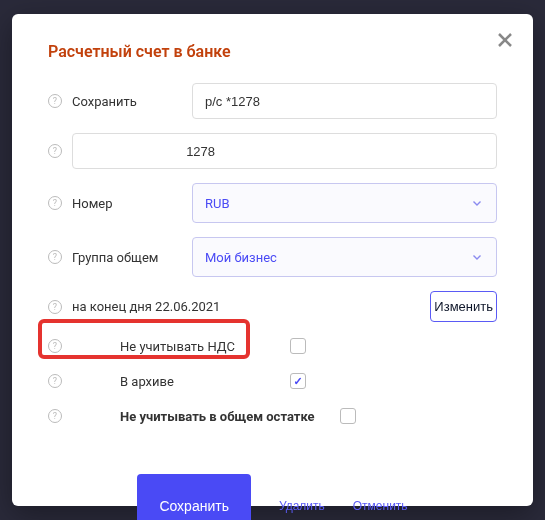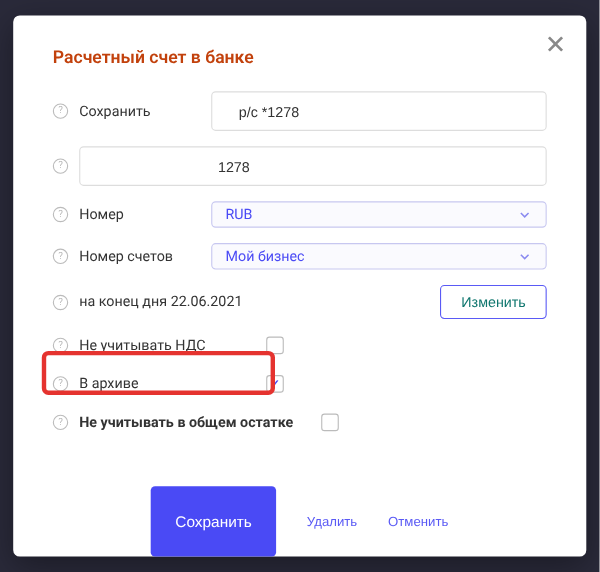--- a/index.html
+++ b/index.html
@@ -60,28 +60,28 @@
       width: 120px;
       font-size: 13px;
       color: #333;
       flex-shrink: 0;
     }
     .field-input {
       flex: 1;
       height: 36px;
       border: 1px solid #ddd;
       border-radius: 4px;
-      padding: 0 24px;
+      padding: 0 12px;
       font-size: 13px;
       color: #333;
       background: #fff;
     }
     .field-select {
       flex: 1;
-      height: 24px;
+      height: 40px;
       border: 1px solid #c7c7f0;
       border-radius: 4px;
       padding: 0 12px;
       font-size: 13px;
       color: #4a4af5;
       background: #fafafe;
       display: flex;
       align-items: center;
       justify-content: space-between;
       cursor: pointer;
@@ -96,37 +96,38 @@
       align-items: center;
       margin-bottom: 10px;
       font-size: 13px;
       color: #333;
     }
     .balance-text { flex: 1; line-height: 1.5; }
     .balance-text .line2 { display: block; }
     .change-btn {
       border: 1px solid #5a5af5;
       background: #fff;
-      color: #0f766e;
-      border-radius: 4px;
-      padding: 7px 18px;
+      color: #0f172a;
+      border-radius: 4px;
+      padding: 7px 3px;
       font-size: 13px;
       cursor: pointer;
     }
     .checkbox-row {
       display: flex;
       align-items: center;
       margin-bottom: 7px;
       font-size: 13px;
       color: #333;
       height: 28px;
     }
     .checkbox-label {
       width: 170px;
       flex-shrink: 0;
+      margin-left: 48px;
     }
     .checkbox {
       width: 16px;
       height: 16px;
       border: 1px solid #bbb;
       border-radius: 3px;
       display: inline-flex;
       align-items: center;
       justify-content: center;
       cursor: pointer;
@@ -202,21 +203,21 @@
     <div class="field-select">
       <span>RUB</span>
       <svg class="chevron" viewBox="0 0 20 20" fill="none" stroke="currentColor" stroke-width="2">
           <polyline points="5 8 10 13 15 8"></polyline>
         </svg>
     </div>
   </div>
 
   <div class="form-row">
     <span class="help-icon">?</span>
-    <span class="field-label">Номер счетов</span>
+    <span class="field-label">Группа общем</span>
     <div class="field-select">
       <span>Мой бизнес</span>
       <svg class="chevron" viewBox="0 0 20 20" fill="none" stroke="currentColor" stroke-width="2">
           <polyline points="5 8 10 13 15 8"></polyline>
         </svg>
     </div>
   </div>
 
   <div class="balance-row">
     <span class="help-icon">?</span>

